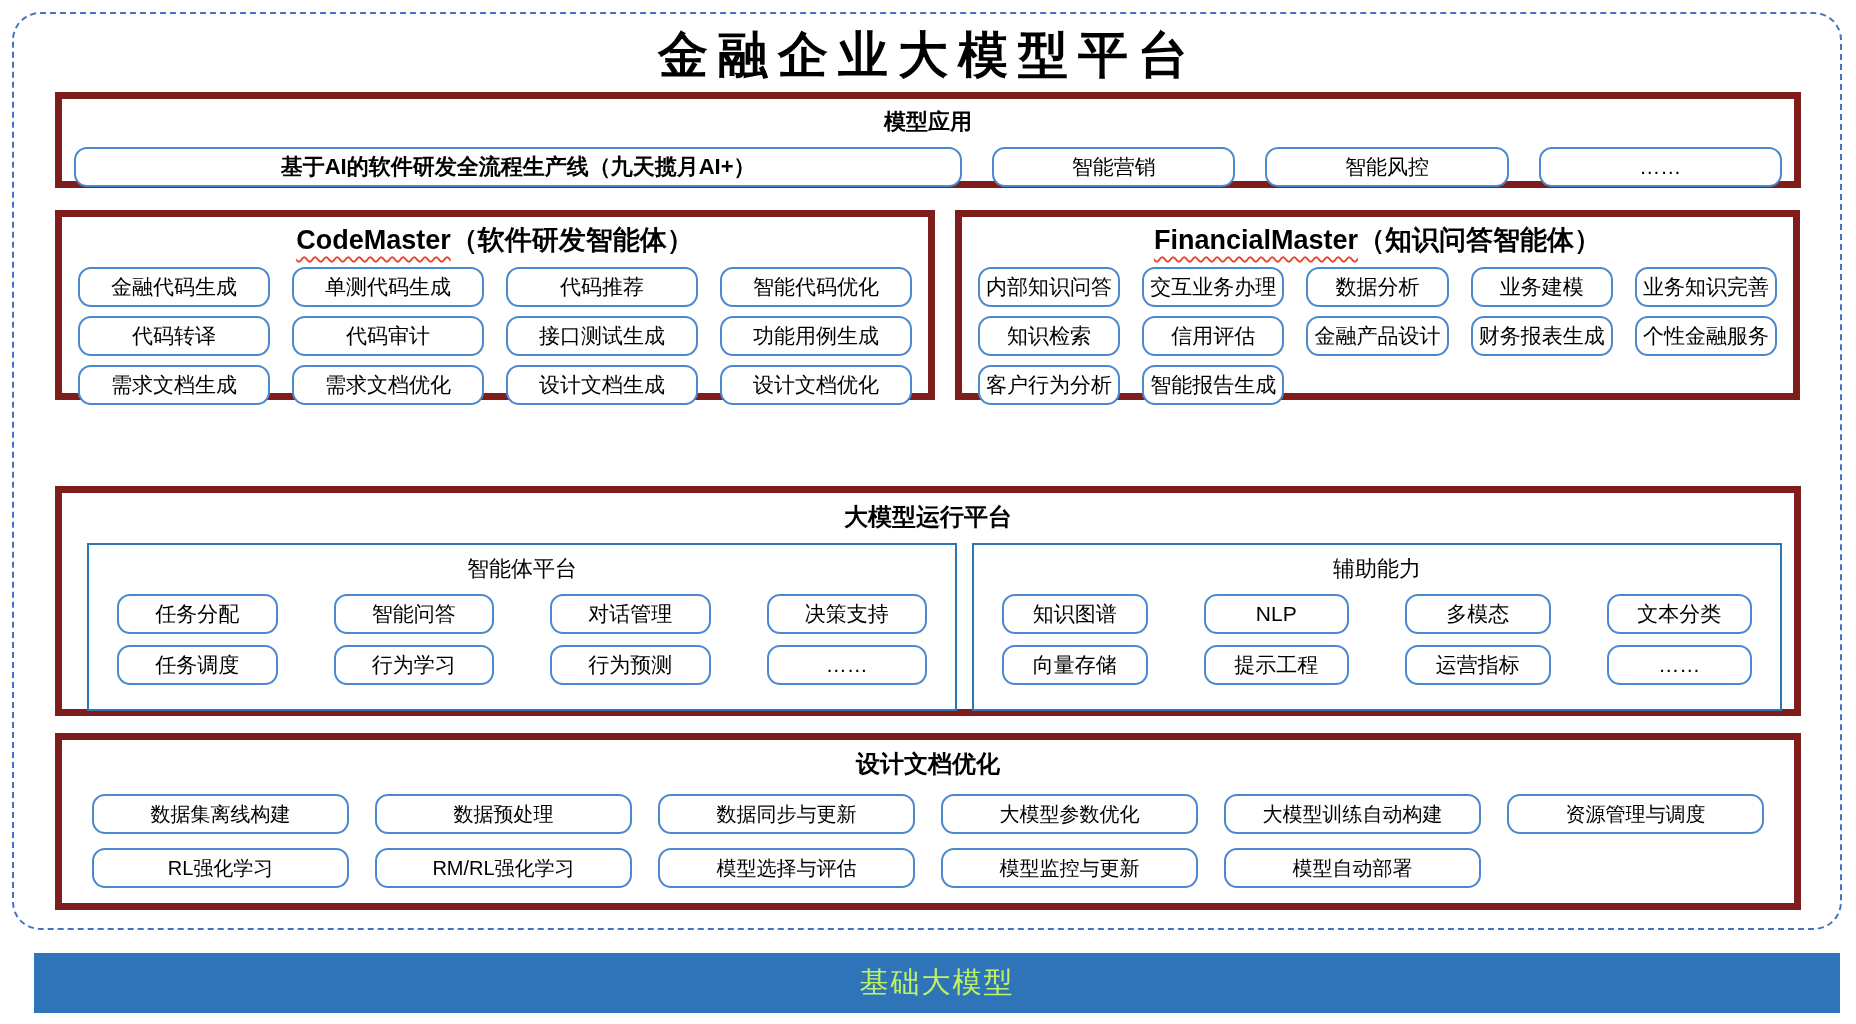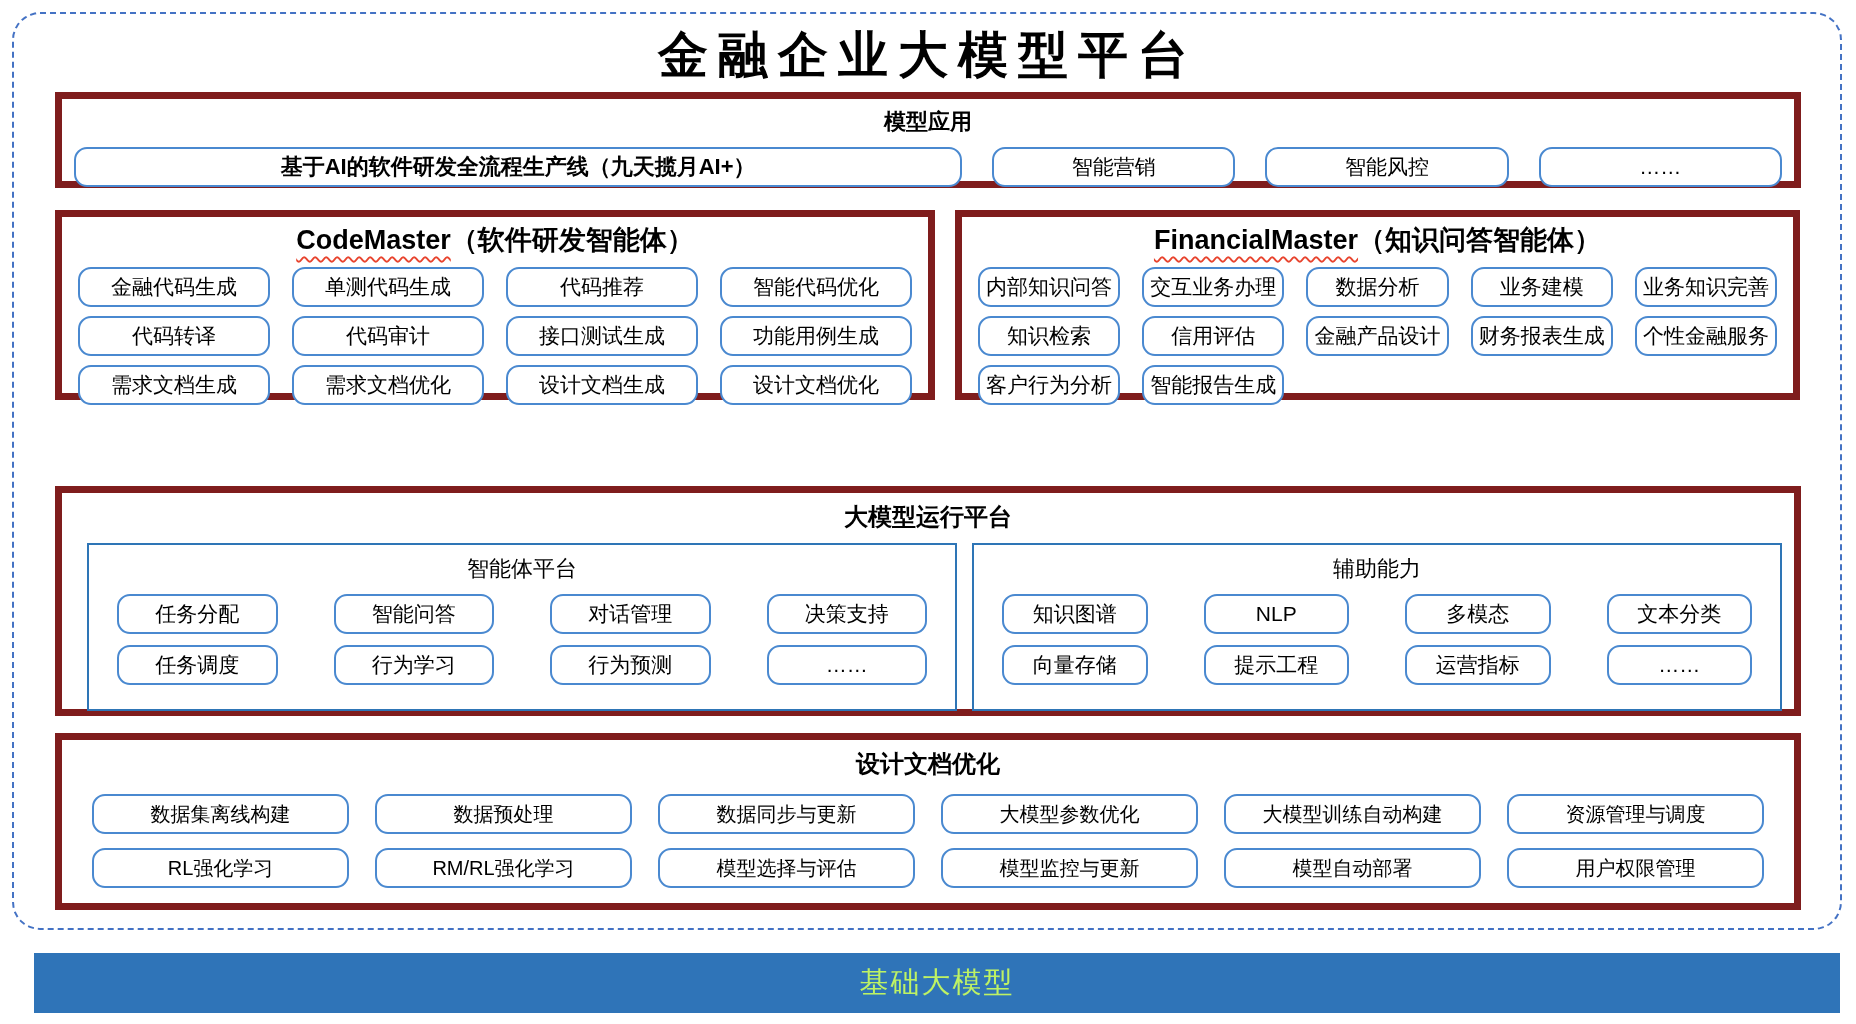--- a/index.html
+++ b/index.html
@@ -163,21 +163,20 @@
         <div class="btn">数据预处理</div>
         <div class="btn">数据同步与更新</div>
         <div class="btn">大模型参数优化</div>
         <div class="btn">大模型训练自动构建</div>
         <div class="btn">资源管理与调度</div>
         <div class="btn">RL强化学习</div>
         <div class="btn">RM/RL强化学习</div>
         <div class="btn">模型选择与评估</div>
         <div class="btn">模型监控与更新</div>
         <div class="btn">模型自动部署</div>
-        <div class="btn">用户权限管理</div>
       </div>
   </div>
 
   <div class="base-bar">
     <span>基础大模型</span>
   </div>
 
 </div>
 
 </body></html>

